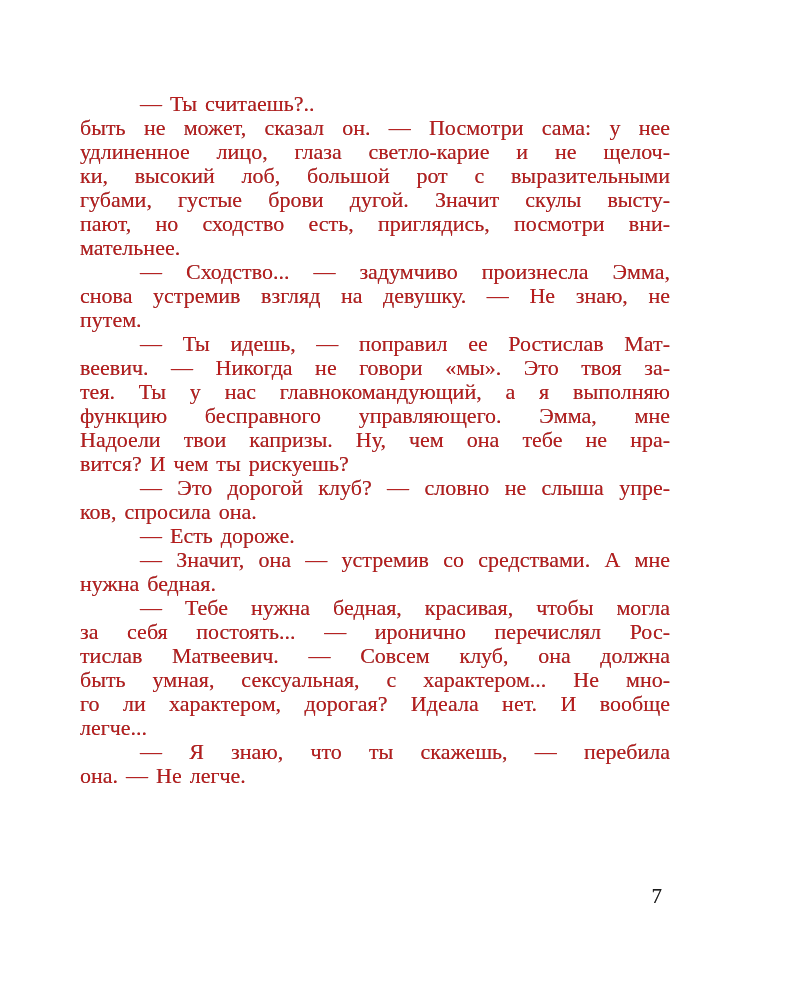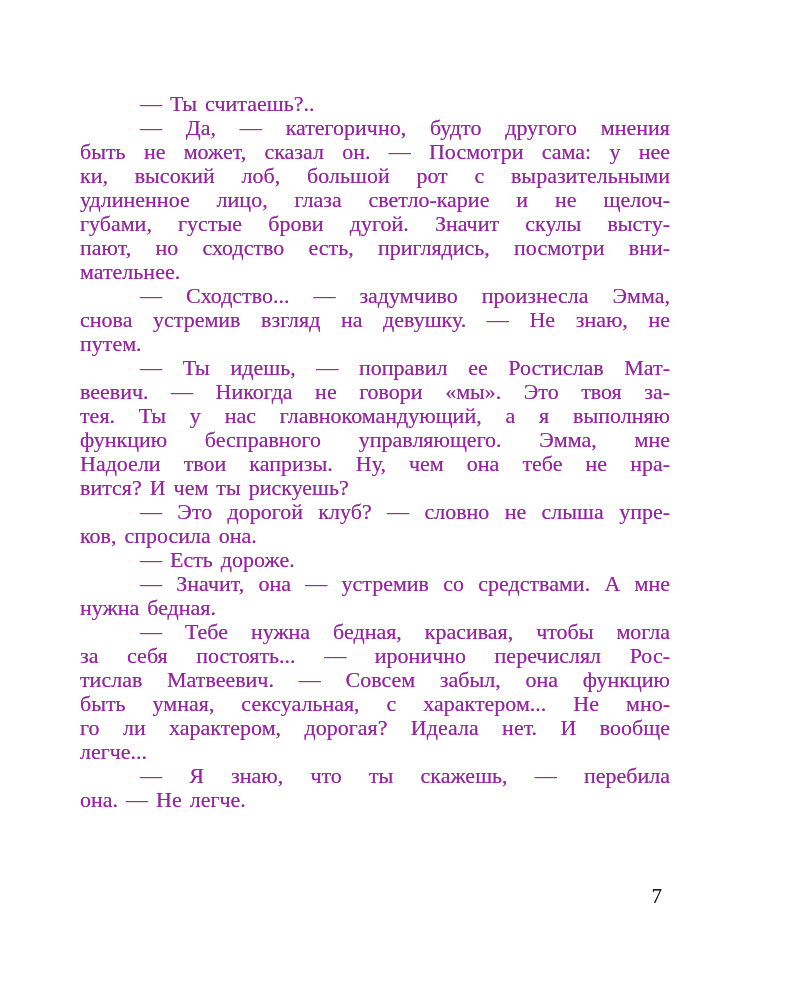--- a/index.html
+++ b/index.html
@@ -54,46 +54,45 @@
     font-size: 21px;
     line-height: 24px;
     color: #1a1a1a;
     text-shadow: 0 0 0.5px rgba(26,26,26,0.55);
   }
 </style>
 </head>
 <body style="background: rgb(255, 255, 255);">
 
 <div class="book-page">
-  <div class="text-block" style="color: #a21caf;">
+  <div class="text-block" style="color: #b91c1c;">
       <div class="line first last">— Ты считаешь?..</div>
-      <div class="line first">— Да, — категорично, будто другого мнения</div>
       <div class="line">быть не может, сказал он. — Посмотри сама: у нее</div>
+      <div class="line">удлиненное лицо, глаза светло-карие и не щелоч-</div>
       <div class="line">ки, высокий лоб, большой рот с выразительными</div>
-      <div class="line">удлиненное лицо, глаза светло-карие и не щелоч-</div>
       <div class="line">губами, густые брови дугой. Значит скулы высту-</div>
       <div class="line">пают, но сходство есть, приглядись, посмотри вни-</div>
       <div class="line last">мательнее.</div>
       <div class="line first">— Сходство... — задумчиво произнесла Эмма,</div>
       <div class="line">снова устремив взгляд на девушку. — Не знаю, не</div>
       <div class="line last">путем.</div>
       <div class="line first">— Ты идешь, — поправил ее Ростислав Мат-</div>
       <div class="line">веевич. — Никогда не говори «мы». Это твоя за-</div>
       <div class="line">тея. Ты у нас главнокомандующий, а я выполняю</div>
       <div class="line">функцию бесправного управляющего. Эмма, мне</div>
       <div class="line">Надоели твои капризы. Ну, чем она тебе не нра-</div>
       <div class="line last">вится? И чем ты рискуешь?</div>
       <div class="line first">— Это дорогой клуб? — словно не слыша упре-</div>
       <div class="line last">ков, спросила она.</div>
       <div class="line first last">— Есть дороже.</div>
       <div class="line first">— Значит, она — устремив со средствами. А мне</div>
       <div class="line last">нужна бедная.</div>
       <div class="line first">— Тебе нужна бедная, красивая, чтобы могла</div>
       <div class="line">за себя постоять... — иронично перечислял Рос-</div>
-      <div class="line">тислав Матвеевич. — Совсем забыл, она функцию</div>
+      <div class="line">тислав Матвеевич. — Совсем клуб, она должна</div>
       <div class="line">быть умная, сексуальная, с характером... Не мно-</div>
       <div class="line">го ли характером, дорогая? Идеала нет. И вообще</div>
       <div class="line last">легче...</div>
       <div class="line first">— Я знаю, что ты скажешь, — перебила</div>
       <div class="line last">она. — Не легче.</div>
     </div>
   <div class="page-number">7</div>
 </div>
 
 </body></html>

